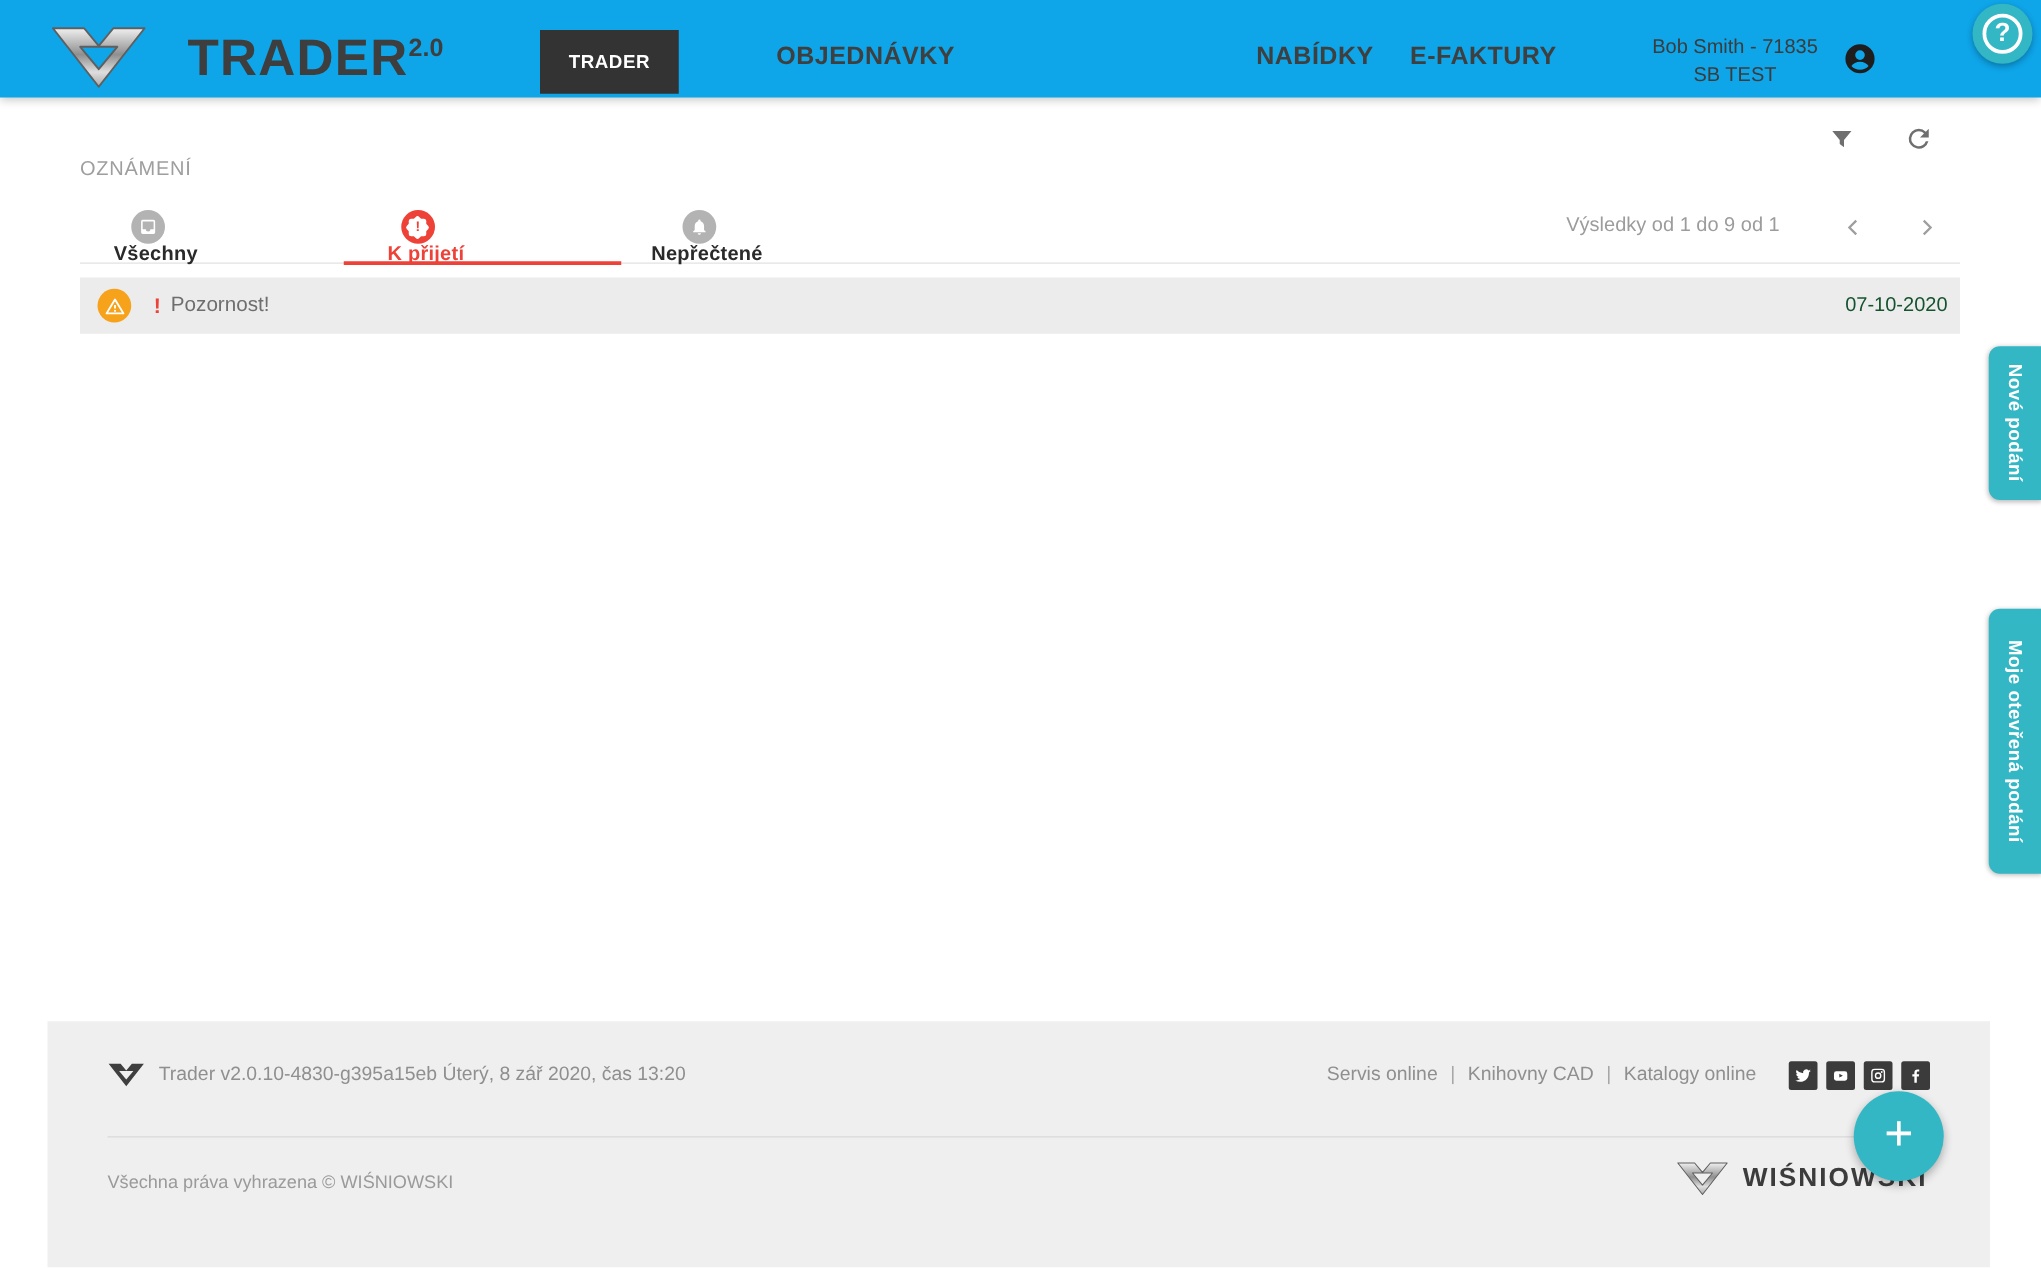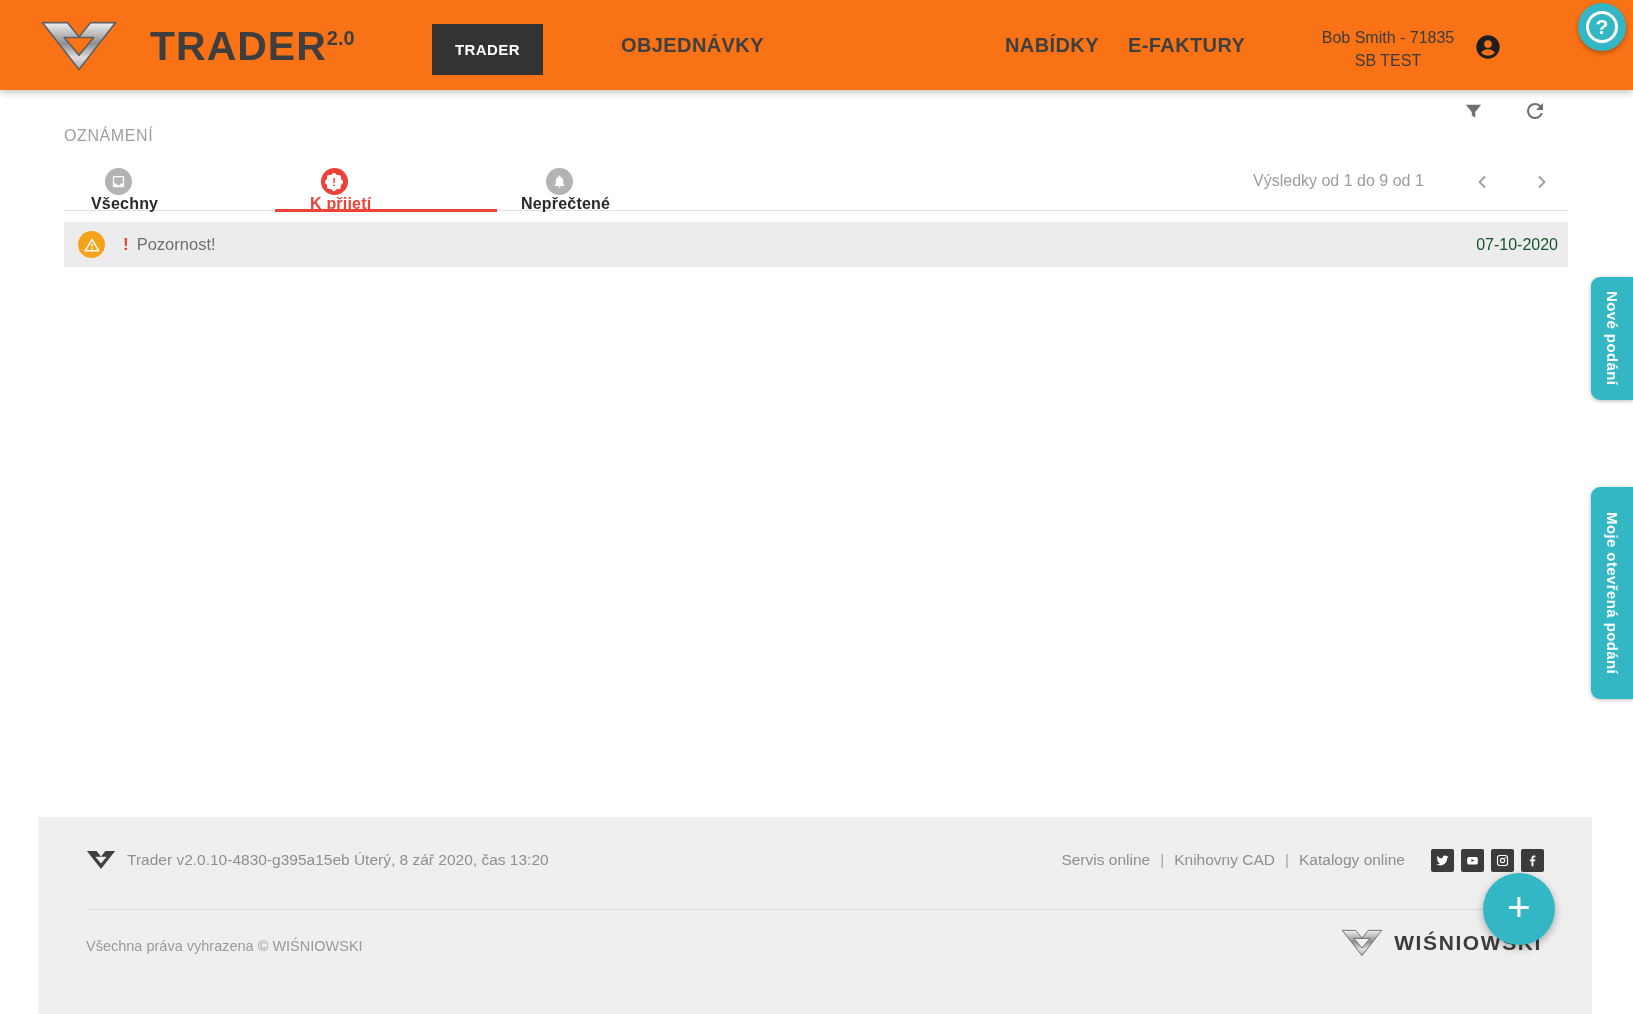--- a/index.html
+++ b/index.html
@@ -1,21 +1,21 @@
 <!DOCTYPE html>
 <html><head>
 <meta charset="utf-8">
 <style>
   * { margin:0; padding:0; box-sizing:border-box; }
   html,body { background:#fff; }
   body { font-family:"Liberation Sans", sans-serif; }
   .page { position:relative; width:1633px; height:1014px; background:#fff; overflow:hidden; }
 
   
-  .header { position:absolute; left:0; top:0; width:100%; height:90px; background:#f97316;
+  .header { position:absolute; left:0; top:0; width:100%; height:78px; background:#0ea5e9;
             box-shadow:0 3px 7px rgba(0,0,0,.22); z-index:30; }
   .brand { position:absolute; left:40px; top:20px; display:flex; align-items:center; cursor:pointer; }
   .brand-crest { width:78px; height:52px; }
   .brand-title { margin-left:32px; font-size:41px; font-weight:bold; color:#3e3e3e; letter-spacing:1px; }
   .brand-sup { font-size:20px; font-weight:bold; position:relative; top:-15px; letter-spacing:0; }
   .nav-btn-active { position:absolute; left:432px; top:24px; width:111px; height:51px; background:#333333;
                     color:#fff; font-size:15px; font-weight:bold; letter-spacing:.4px;
                     display:flex; align-items:center; justify-content:center; cursor:pointer; }
   .nav-link { position:absolute; top:0; height:90px; display:flex; align-items:center;
               color:#3f3f3f; font-size:20px; font-weight:bold; letter-spacing:.4px; cursor:pointer;margin-left:48px; }

